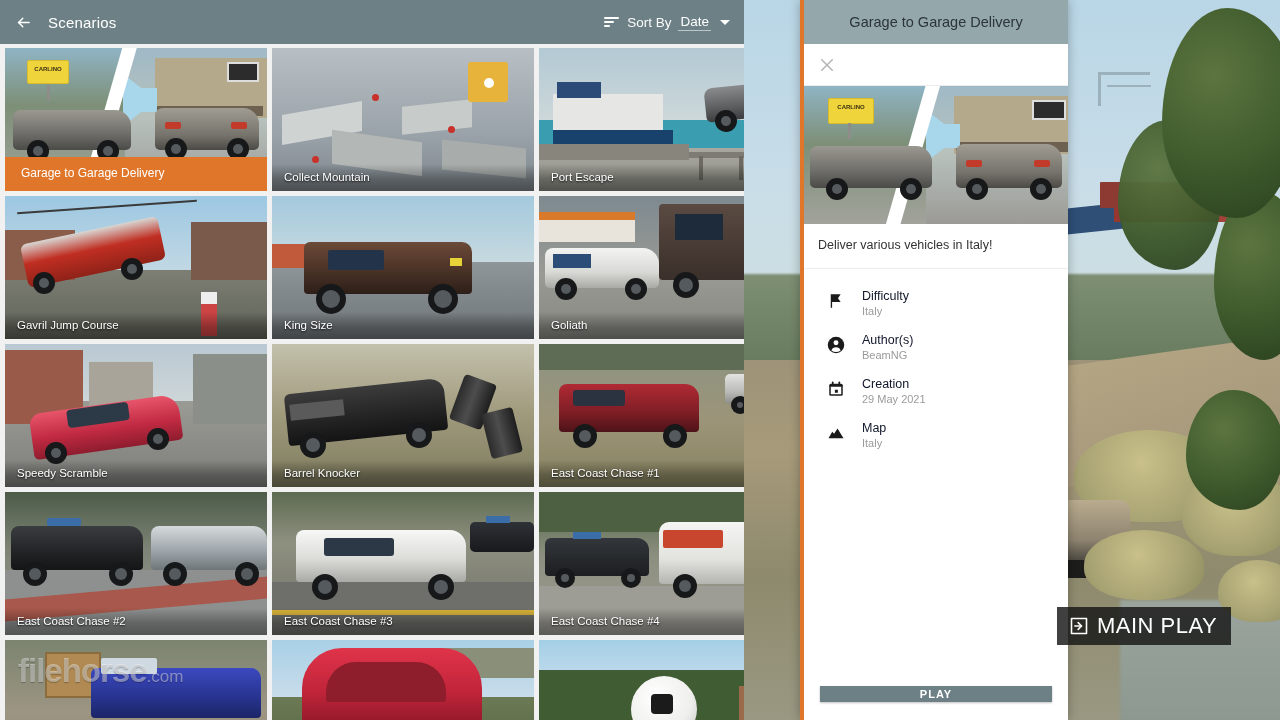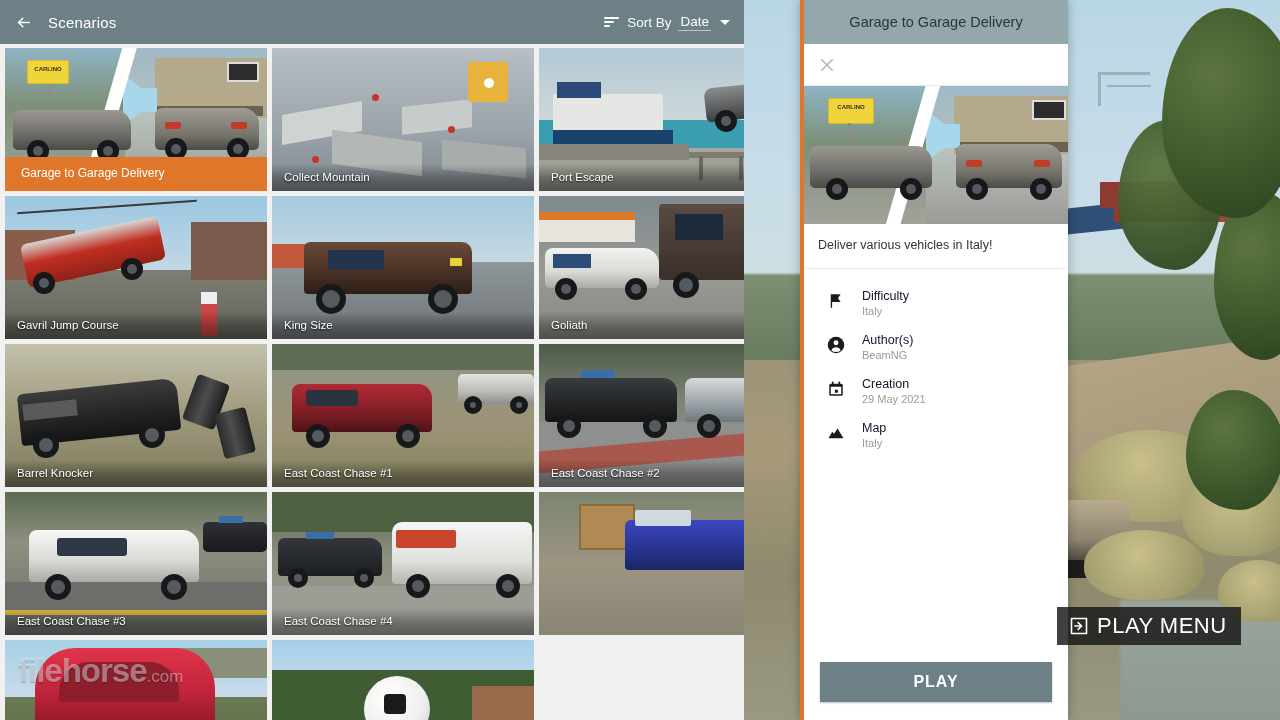--- a/index.html
+++ b/index.html
@@ -224,22 +224,22 @@
     display: flex; align-items: flex-start; gap: 16px;
     padding: 8px 14px 8px 22px;
   }
   .info-icon { width: 20px; flex: 0 0 auto; display:flex; justify-content:center; padding-top:3px; }
   .info-icon svg { width: 18px; height: 18px; display:block; fill: #1b1b1b; }
   .info-text { display:flex; flex-direction: column; gap: 2px; }
   .info-label { font-size: 12.5px; color: #0f172a; }
   .info-value { font-size: 11px; color: #9a9a9a; }
   .play-wrap { padding: 0 16px 18px 16px; flex: 0 0 auto; }
   .play-btn {
-    width: 100%; height: 40px; background: #6d8085; color: #fff;
-    border: none; font-size: 16px; font-weight: bold; letter-spacing: 1px;
+    width: 100%; height: 16px; background: #6d8085; color: #fff;
+    border: none; font-size: 11px; font-weight: bold; letter-spacing: 1px;
     cursor: pointer; font-family: "Liberation Sans", sans-serif;
     box-shadow: 0 1px 2px rgba(0,0,0,.25);
   }
 
   
   .main-menu-btn {
     position: absolute; left: 1057px; top: 607px; height: 38px;
     display: flex; align-items: center; gap: 8px;
     background: rgba(22,22,22,.82); color: #fff;
     padding: 0 14px 0 12px; z-index: 8; cursor: pointer;
@@ -401,20 +401,34 @@
           <div class="wheel" style="left:134px;top:76px;width:26px;height:26px;"></div>
           <div class="wheel" style="left:224px;top:76px;width:26px;height:26px;"></div>
           <div class="car" style="left:6px;top:52px;width:114px;height:40px;background:linear-gradient(180deg,#f3f3f1 0%,#d9d9d6 60%,#a9a9a6 100%);"></div>
           <div style="position:absolute;left:14px;top:58px;width:38px;height:14px;background:#2b4d78;"></div>
           <div class="wheel" style="left:16px;top:82px;"></div>
           <div class="wheel" style="left:86px;top:82px;"></div>
         </div>
         <div class="tile-label">Goliath</div>
       </div>
 
+      <div class="tile">
+        <div class="tile-thumb">
+          <div class="sky-l" style="background:linear-gradient(180deg,#b9c8d2 0%,#cdd6d8 100%);height:40%;"></div>
+          <div class="grnd" style="background:linear-gradient(180deg,#9b9b96 0%,#7d7d79 100%);height:60%;"></div>
+          <div style="position:absolute;left:0;top:6px;width:78px;height:74px;background:#9a5a4a;"></div>
+          <div style="position:absolute;left:84px;top:18px;width:64px;height:62px;background:#a9a49a;"></div>
+          <div style="position:absolute;left:188px;top:10px;width:74px;height:70px;background:#8b8f8a;"></div>
+          <div class="car" style="left:26px;top:60px;width:150px;height:46px;background:linear-gradient(180deg,#e8556a 0%,#c12a42 55%,#8e1c2e 100%);transform:rotate(-8deg);border-radius:12px 18px 5px 5px;"></div>
+          <div style="position:absolute;left:62px;top:62px;width:62px;height:18px;background:#2c3a48;transform:rotate(-8deg);border-radius:4px;"></div>
+          <div class="wheel" style="left:40px;top:98px;"></div>
+          <div class="wheel" style="left:142px;top:84px;"></div>
+        </div>
+        <div class="tile-label">Speedy Scramble</div>
+      </div>
 
       <div class="tile">
         <div class="tile-thumb">
           <div class="th" style="background:linear-gradient(180deg,#c3c0ac 0%,#a39d80 45%,#7d7a5c 100%);"></div>
           <div class="car" style="left:14px;top:42px;width:160px;height:52px;background:linear-gradient(180deg,#3c3c3c 0%,#232323 60%,#141414 100%);transform:rotate(-6deg);border-radius:6px 14px 4px 4px;"></div>
           <div style="position:absolute;left:18px;top:58px;width:54px;height:16px;background:#5a5a5a;transform:rotate(-6deg);"></div>
           <div class="wheel" style="left:28px;top:88px;width:26px;height:26px;"></div>
           <div class="wheel" style="left:134px;top:78px;width:26px;height:26px;"></div>
           <div style="position:absolute;left:184px;top:34px;width:34px;height:48px;background:linear-gradient(90deg,#2b2b2b 0%,#4d4d4d 45%,#1e1e1e 100%);border-radius:4px;transform:rotate(20deg);"></div>
           <div style="position:absolute;left:214px;top:66px;width:32px;height:46px;background:linear-gradient(90deg,#2b2b2b 0%,#4d4d4d 45%,#1e1e1e 100%);border-radius:4px;transform:rotate(-14deg);"></div>
@@ -617,16 +631,16 @@
   </div>
 
   <div class="main-menu-btn">
     <span>
       <svg viewBox="0 0 24 24" fill="none" stroke="#ffffff" stroke-width="1.9" stroke-linecap="round" stroke-linejoin="round">
         <rect x="3" y="3" width="18" height="18"></rect>
         <line x1="7" y1="12" x2="15" y2="12"></line>
         <polyline points="11 8 15 12 11 16"></polyline>
       </svg>
     </span>
-    <span>PLAY MENU</span>
+    <span>MAIN PLAY</span>
   </div>
 
 </div>
 
 </body></html>

